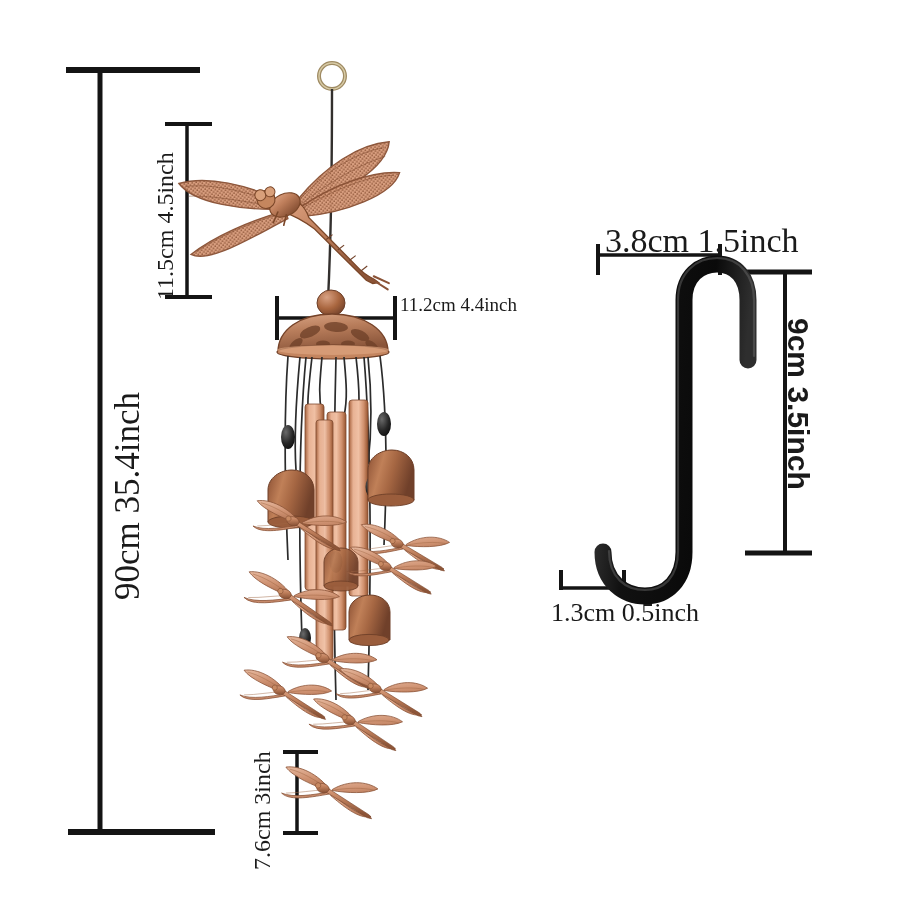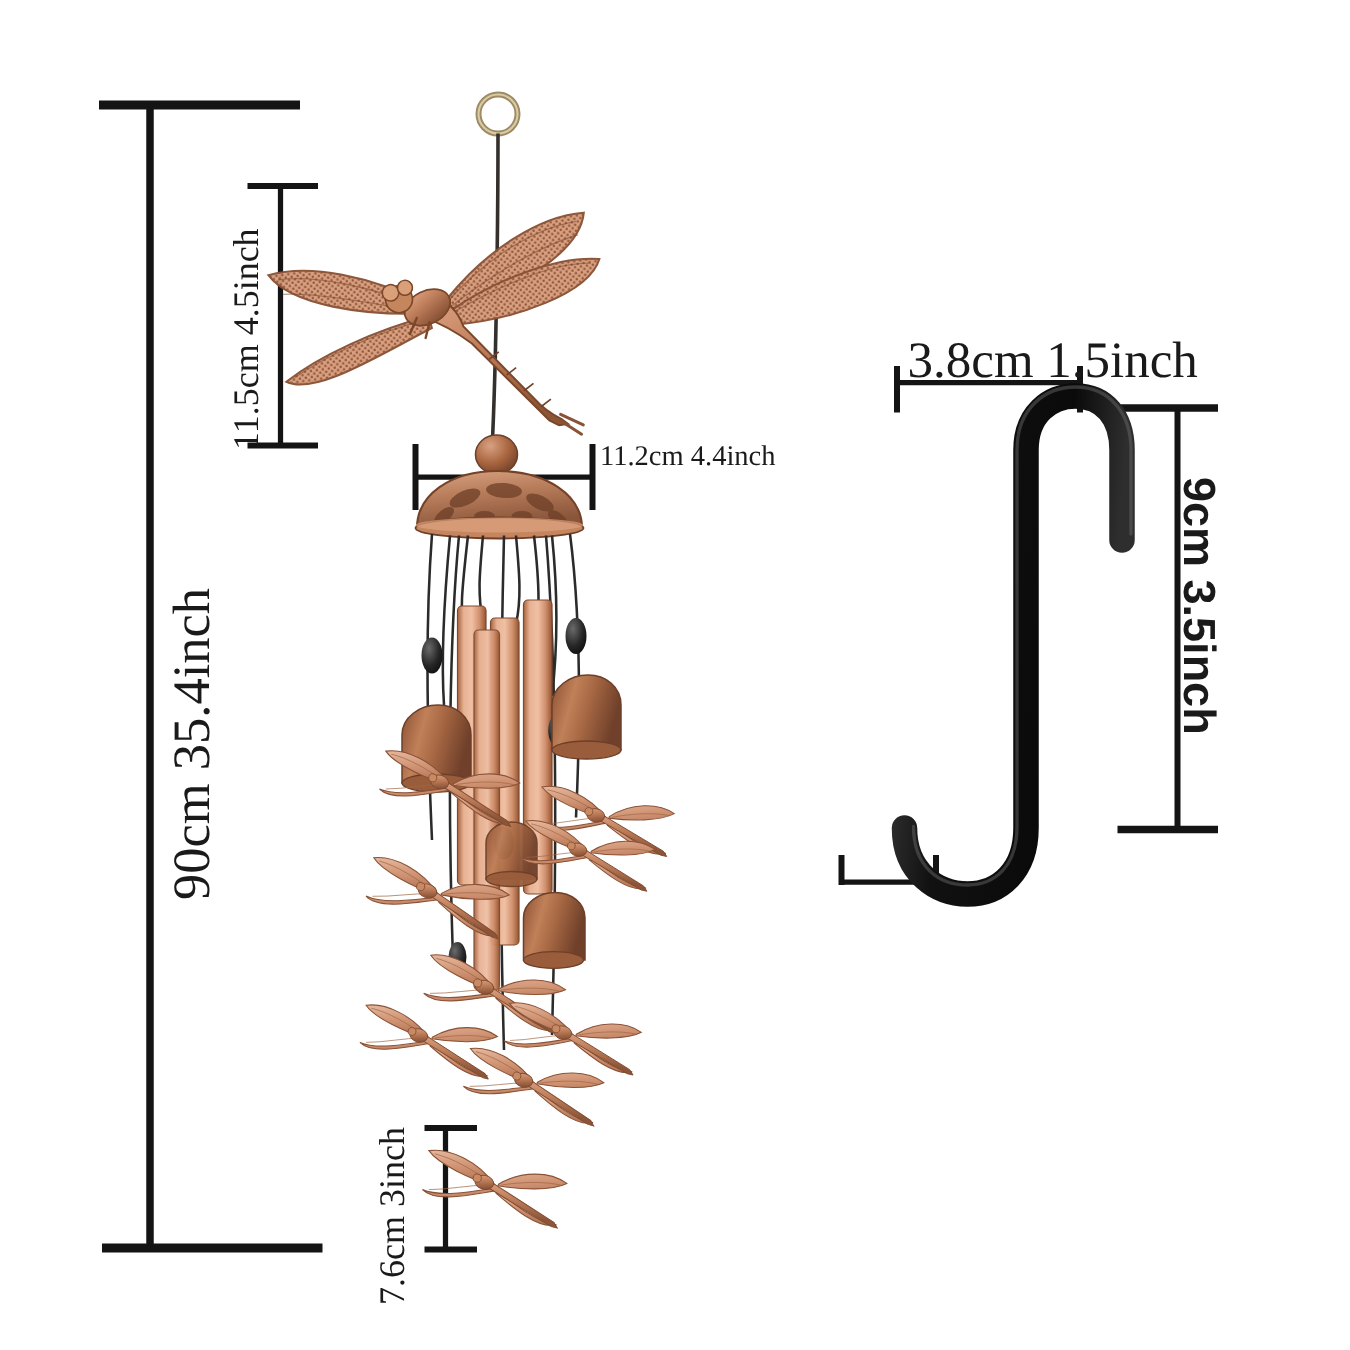--- a/index.html
+++ b/index.html
@@ -333,14 +333,15 @@
   <div class="dim-label rot-cw" style="left:152px; top:300px; font-size:24px;">11.5cm  4.5inch</div>
 
   <div class="dim-label" style="left:400px; top:294px; font-size:19px;">11.2cm 4.4inch</div>
 
   <div class="dim-label rot-cw" style="left:249px; top:870px; font-size:24px;">7.6cm 3inch</div>
 
   <div class="dim-label" style="left:582px; top:222px; font-size:34px;margin-left:23px;">3.8cm  1.5inch</div>
 
   <div class="dim-label sans-label rot-ccw" style="left:815px; top:318px; font-size:30px; font-weight:600;">9cm 3.5inch</div>
 
+  <div class="dim-label" style="left:551px; top:598px; font-size:26px;">1.3cm  0.5inch</div>
 
 </div>
 
 </body></html>

